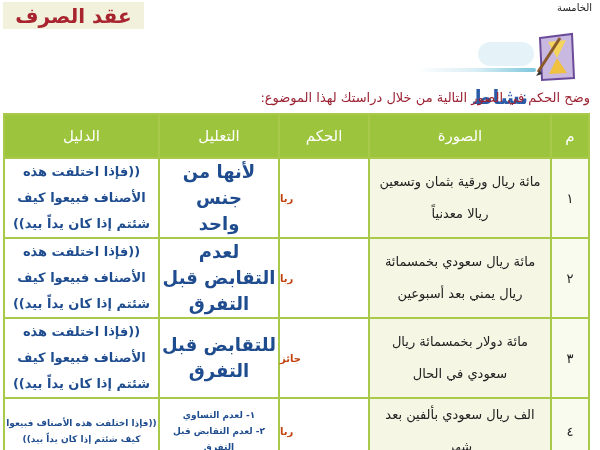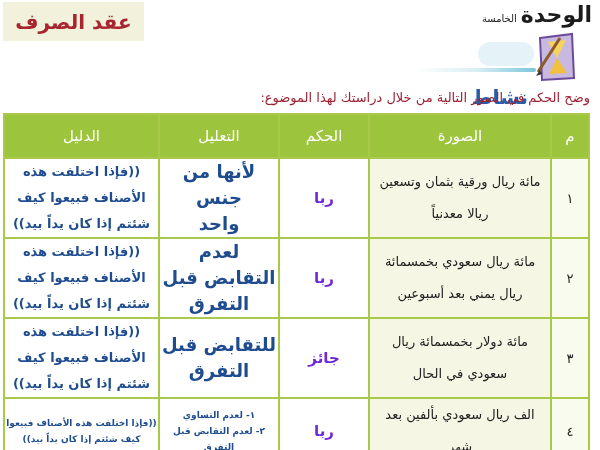--- a/index.html
+++ b/index.html
@@ -1,50 +1,49 @@
 <!DOCTYPE html>
 <html><head>
 <meta charset="utf-8">
 <style>
   html, body { margin:0; padding:0; }
   body { width:600px; height:450px; background:#ffffff; position:relative; overflow:hidden; font-family:"DejaVu Sans", sans-serif; }
-  .topic-box { position:absolute; left:3px; top:2px; width:141px; height:39px; background:#f1f1dc; display:flex; align-items:center; justify-content:center; }
+  .topic-box { position:absolute; left:3px; top:2px; width:141px; height:27px; background:#f1f1dc; display:flex; align-items:center; justify-content:center; }
   .topic-box span { color:#a8242f; font-weight:bold; font-size:20px; font-family:"DejaVu Sans", sans-serif; }
   .unit-title { position:absolute; right:8px; top:2px; height:36px; display:flex; align-items:baseline; direction:rtl; gap:4px; }
   .unit-title .w1 { font-size:22px; font-weight:bold; color:#1c1c1c; }
   .unit-title .w2 { font-size:10px; color:#1c1c1c; }
   .unit-title .w3 { font-size:24px; font-weight:bold; color:#2e7f3f; }
   .activity { position:absolute; right:14px; top:30px; width:130px; height:56px; }
   .activity .line { position:absolute; right:50px; top:38px; width:120px; height:4px; background:linear-gradient(to left,#7cc6dc,#d9eef5,transparent); border-radius:2px; }
   .activity .bubble { position:absolute; right:52px; top:12px; width:56px; height:24px; background:#e5f3f8; border-radius:12px; }
   .activity .label { position:absolute; right:58px; top:10px; font-size:20px; font-weight:bold; color:#2a5ca8;margin-top:45px; }
   .activity .hourglass { position:absolute; right:8px; top:2px; width:44px; height:50px; }
   .instruction { position:absolute; right:10px; top:90px; direction:rtl; font-size:13px; color:#9b2233; }
   table.main { position:absolute; left:3px; top:113px; width:587px; border-collapse:collapse; direction:rtl; table-layout:fixed; }
   table.main th, table.main td { border:2px solid #a9c94a; padding:0; }
   table.main th { background:#9cc43d; color:#ffffff; font-weight:normal; font-size:15px; height:42px; }
   td.num { width:36px; background:#f9fbef; text-align:center; font-size:13px; color:#222; }
   td.pic { width:180px; background:#f6f6e4; text-align:center; padding:0 8px !important; font-size:13px; color:#222; line-height:32px; }
-  td.ruling { width:88px; background:#ffffff; text-align:center; font-size:15px; font-weight:bold; color:#6d28d9; }
+  td.ruling { width:88px; background:#ffffff; text-align:left; font-size:10px; font-weight:bold; color:#c2410c; }
   td.reason { width:118px; background:#ffffff; text-align:center; font-size:18px; font-weight:bold; color:#1e4c8e; line-height:26px; }
   td.evidence { background:#ffffff; text-align:center; font-size:13px; font-weight:bold; color:#1e4c8e; line-height:26px;margin-top:48px; }
   td.reason.small, td.evidence.small { font-size:9px; line-height:16px; }
   tr.r { height:80px; }
   tr.r4 { height:42px; }
   .ln { display:block; }
 </style>
 </head>
 <body>
 
 <div class="topic-box">
   <span>عقد الصرف</span>
 </div>
 
 <div class="unit-title">
-  <span class="w1">الوحدة</span>
   <span class="w2">الخامسة</span>
 </div>
 
 <div class="activity">
   <div class="line"></div>
   <div class="bubble"></div>
   <span class="label">نشاط</span>
   <svg class="hourglass" viewBox="0 0 44 50">
     <polygon points="6,6 38,2 40,46 8,48" fill="#c9b8e0" stroke="#6b4c9a" stroke-width="2"></polygon>
     <polygon points="14,10 32,8 23,26" fill="#f4d35e"></polygon>

